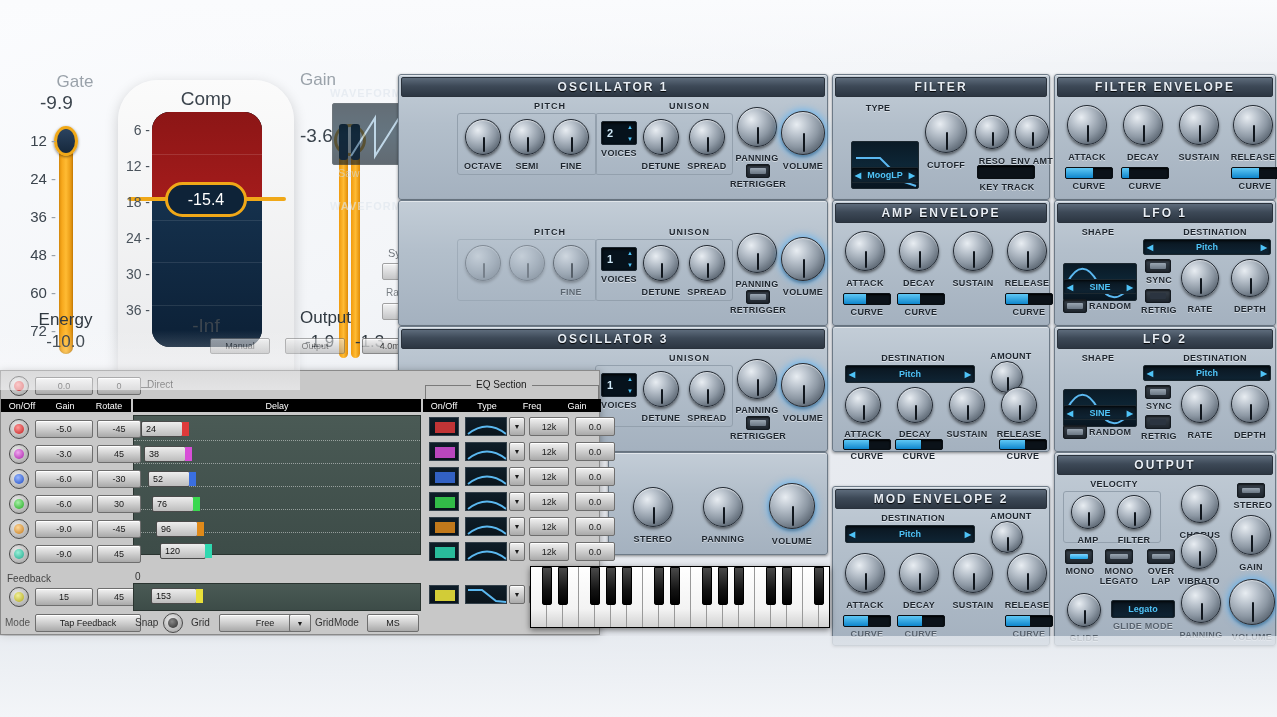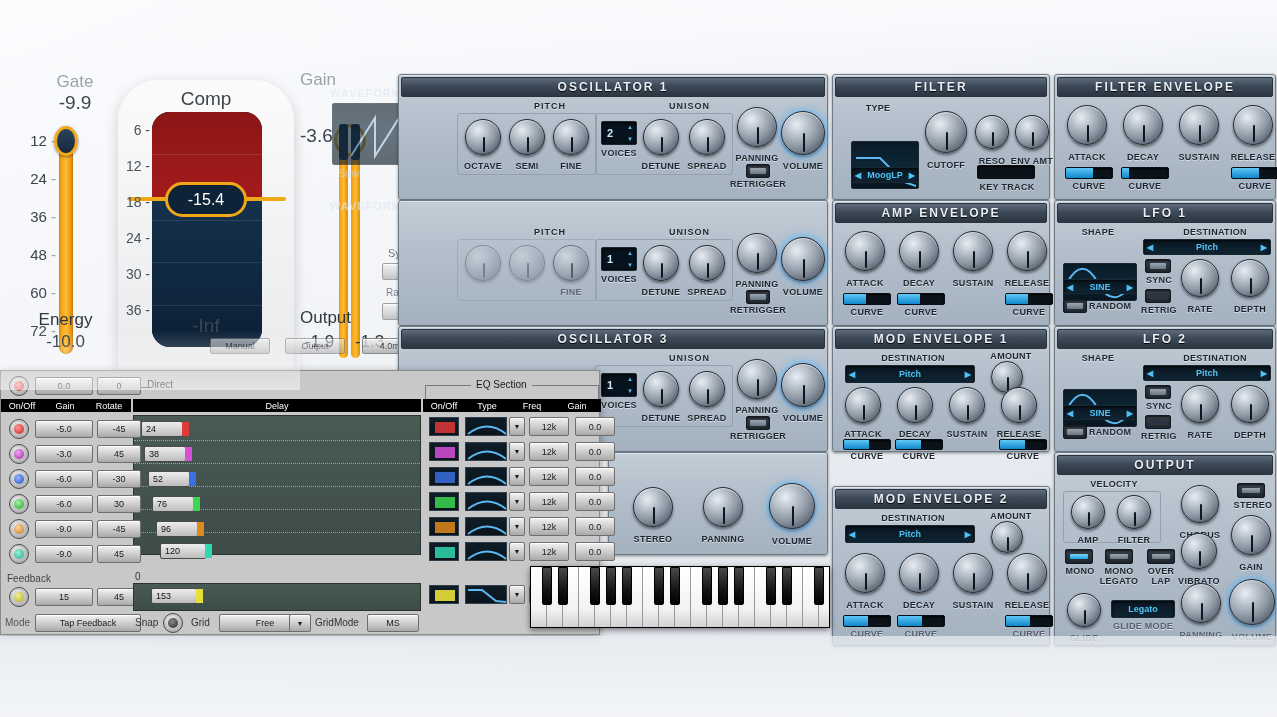--- a/index.html
+++ b/index.html
@@ -132,21 +132,21 @@
 
   
   .blurhaze { position: absolute; pointer-events: none; }
 </style>
 </head>
 <body>
 
 <div class="abs" style="left:0;top:60px;width:340px;height:300px;">
 
   <div class="abs" style="left:40px;top:12px;width:70px;text-align:center;font-size:17px;color:#9aa2aa;">Gate</div>
-  <div class="abs" style="left:40px;top:32px;width:70px;text-align:center;font-size:19px;color:#3b444d;">-9.9</div>
+  <div class="abs" style="left:40px;top:32px;width:70px;font-size:19px;color:#3b444d;">-9.9</div>
 
   <div class="abs" style="left:58px;top:68px;width:16px;height:230px;">
     <div class="abs" style="left:1px;top:14px;width:14px;height:212px;border-radius:7px;background:linear-gradient(90deg,#f09a0d,#ffbb33,#e08c07);box-shadow:inset 0 0 3px rgba(0,0,0,.3);"></div>
     <div class="abs" style="left:-4px;top:-2px;width:24px;height:30px;border-radius:50%;border:3px solid #f0a818;background:linear-gradient(180deg,#2b4360,#16283c);box-shadow:0 1px 3px rgba(0,0,0,.5);"></div>
   </div>
   <div class="abs" style="left:8px;top:72px;width:48px;">
     <div style="height:38px;font-size:15px;color:#3b444d;text-align:right;">12<span style="color:#99a1a9;">&nbsp;-</span></div>
     <div style="height:38px;font-size:15px;color:#3b444d;text-align:right;">24<span style="color:#99a1a9;">&nbsp;-</span></div>
     <div style="height:38px;font-size:15px;color:#3b444d;text-align:right;">36<span style="color:#99a1a9;">&nbsp;-</span></div>
     <div style="height:38px;font-size:15px;color:#3b444d;text-align:right;">48<span style="color:#99a1a9;">&nbsp;-</span></div>
@@ -476,21 +476,20 @@
       <span style="width:48%;"></span>
     </div>
   <div class="klabel" style="position:absolute;left:62px;top:106px;width:52px;">CURVE</div>
   <div class="curvebar" style="position:absolute;left:172px;top:92px;width:48px;height:12px;">
       <span style="width:48%;"></span>
     </div>
   <div class="klabel" style="position:absolute;left:170px;top:106px;width:52px;">CURVE</div>
 </div>
 
 <div class="panel" style="left:832px;top:326px;width:218px;height:126px;">
-  <div class="ptitle">MOD ENVELOPE 1</div>
   <div class="klabel" style="position:absolute;left:40px;top:26px;width:80px;">DESTINATION</div>
   <div class="lcd" style="position:absolute;left:12px;top:38px;width:130px;height:18px;">
     <span class="arrowL">◀</span>
     <span>Pitch</span>
     <span class="arrowR">▶</span>
   </div>
   <div class="klabel" style="position:absolute;left:145px;top:24px;width:66px;">AMOUNT</div>
   <div class="abs" style="left:158px;top:34px;">
     <div class="knob" style="width:32px;height:32px;"><span></span></div>
   </div>

